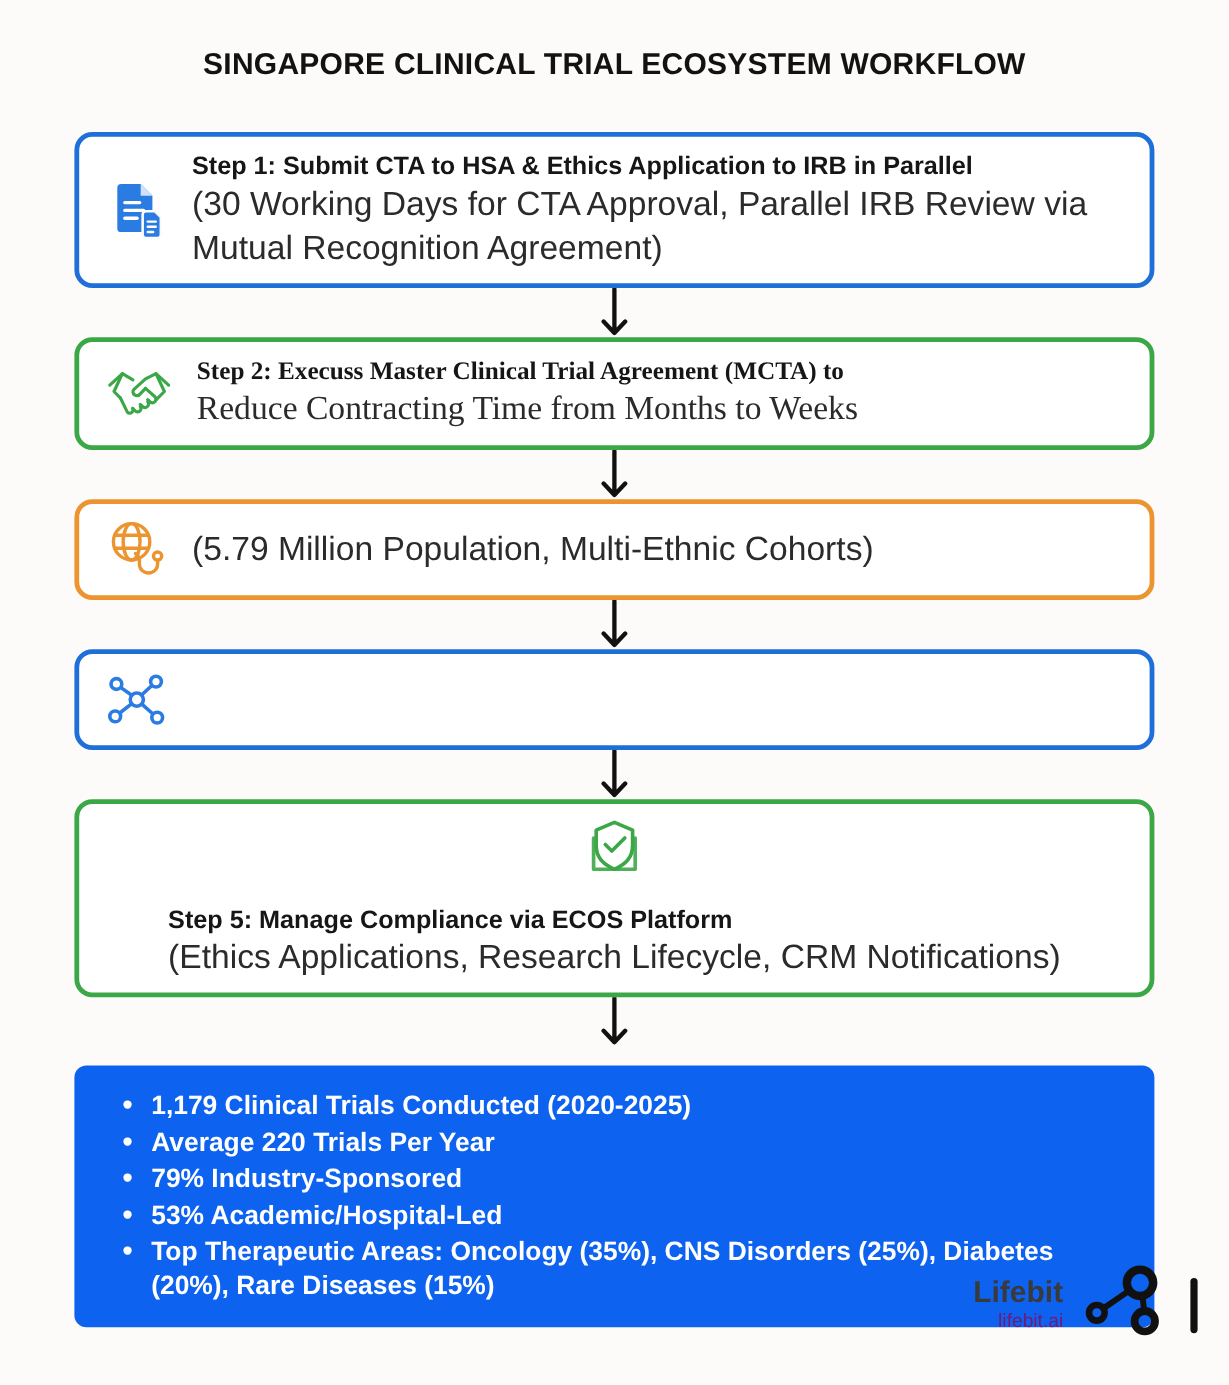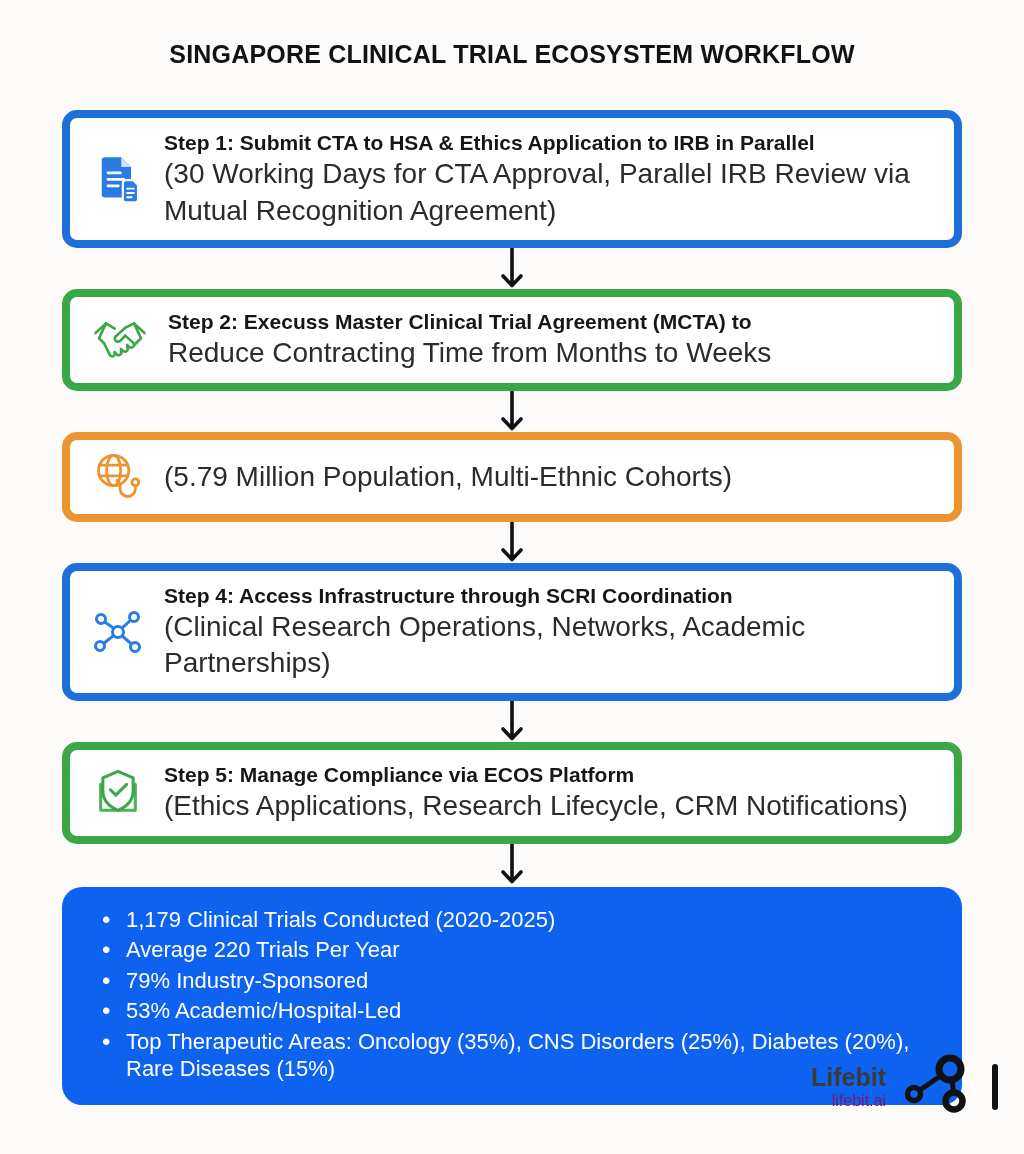--- a/index.html
+++ b/index.html
@@ -16,38 +16,39 @@
     text-align: center;
     font-size: 25px;
     font-weight: bold;
     letter-spacing: 0.2px;
     color: #121212;
   }
   .flow { margin-top: 41px; }
   .step-box {
     margin: 0 62px;
     background: #ffffff;
-    border: 8px solid #14b8a6;
+    border: 4px solid #14b8a6;
     border-radius: 15px;
     padding: 11px 22px;
     display: flex;
     align-items: center;
     gap: 20px;
     min-height: 84px;
   }
   .step-icon { flex: 0 0 52px; display: flex; align-items: center; justify-content: center; }
   .step-text { flex: 1; }
   .step-title { font-size: 21px; font-weight: bold; line-height: 1.3; color: #161616; }
   .step-sub { font-size: 28px; font-weight: normal; line-height: 1.3; color: #2b2b2b; }
   .arrow-row { display: flex; justify-content: center; height: 41px; }
   .summary-box {
-    margin: 2px 62px 0 62px;
-    border-radius: 20px;
+    margin: 16px 62px 0 62px;
+    border-radius: 10px;
     padding: 19px 30px 19px 38px;
     background: #0d63f0;
+    font-weight: bold;
   }
   .summary-box ul { list-style: none; }
   .summary-box li {
     font-size: 22px;
     line-height: 1.25;
     color: #ffffff;
     padding-left: 26px;
     position: relative;
     margin-bottom: 3px;
   }
@@ -97,21 +98,21 @@
       <span class="step-sub" style="display:block">(30 Working Days for CTA Approval, Parallel IRB Review via Mutual Recognition Agreement)</span>
     </span>
   </div>
 
   <div class="arrow-row">
     <svg width="26" height="41" viewBox="0 0 26 41">
       <path d="M13 1 V36 M4 28 L13 37.5 L22 28" stroke="#111" stroke-width="3.6" fill="none" stroke-linecap="round" stroke-linejoin="round"></path>
     </svg>
   </div>
 
-  <div class="step-box" style="border-color: rgb(59, 167, 71);">
+  <div class="step-box" style="border-color: rgb(59, 167, 71); font-family: Liberation Serif, serif;">
     <span class="step-icon">
       <svg width="56" height="46" viewBox="0 0 64 52" fill="none" stroke="#3ba747" stroke-width="3" stroke-linecap="round" stroke-linejoin="round">
         <path d="M4 18 L16 7 L26 13"></path>
         <path d="M60 18 L48 7 L38 12 L27 22 c-1.5 1.6 -1.2 4 0.6 5.2 c1.7 1.1 3.9 0.8 5.2 -0.7 L38 21"></path>
         <path d="M16 7 L8 24 L14 30"></path>
         <path d="M48 7 L56 24 L48 32"></path>
         <path d="M38 21 l9 8 c1.7 1.6 1.2 4.4 -0.9 5.4 c-1.3 0.6 -2.9 0.4 -4 -0.7 l-2 -2"></path>
         <path d="M40.1 33.8 c1.6 1.7 0.9 4.5 -1.3 5.3 c-1.3 0.5 -2.8 0.2 -3.8 -0.9 l-2 -2"></path>
         <path d="M33 38.2 c1.4 1.7 0.6 4.3 -1.5 5 c-1.2 0.4 -2.6 0.1 -3.5 -0.9 l-2.2 -2.3"></path>
         <path d="M25.8 40 c0.9 1.7 0 3.9 -1.9 4.5 c-1.1 0.3 -2.4 0 -3.2 -0.9 L14 30"></path>
@@ -155,33 +156,29 @@
     <span class="step-icon">
       <svg width="52" height="48" viewBox="0 0 52 48" fill="none" stroke="#2b7ce2" stroke-width="3">
         <circle cx="26" cy="24" r="5.5"></circle>
         <circle cx="9" cy="11" r="4.5"></circle>
         <circle cx="42" cy="9" r="4.5"></circle>
         <circle cx="8" cy="38" r="4.5"></circle>
         <circle cx="43" cy="39" r="4.5"></circle>
         <path d="M21.8 20.4 L12.5 13.8 M30 20.2 L38.8 12 M21.6 27.6 L11.8 35.2 M30.2 27.8 L39.5 36"></path>
       </svg>
     </span>
-    <span class="step-text">
-      <span class="step-title">Step 4: Access Infrastructure through SCRI Coordination</span>
-      <span class="step-sub" style="display:block">(Clinical Research Operations, Networks, Academic Partnerships)</span>
-    </span>
-  </div>
-
-  <div class="arrow-row">
-    <svg width="26" height="41" viewBox="0 0 26 41">
-      <path d="M13 1 V36 M4 28 L13 37.5 L22 28" stroke="#111" stroke-width="3.6" fill="none" stroke-linecap="round" stroke-linejoin="round"></path>
-    </svg>
-  </div>
-
-  <div class="step-box" style="border-color: rgb(59, 167, 71);">
+  </div>
+
+  <div class="arrow-row">
+    <svg width="26" height="41" viewBox="0 0 26 41">
+      <path d="M13 1 V36 M4 28 L13 37.5 L22 28" stroke="#111" stroke-width="3.6" fill="none" stroke-linecap="round" stroke-linejoin="round"></path>
+    </svg>
+  </div>
+
+  <div class="step-box" style="border-color: rgb(59, 167, 71); flex-direction: column;">
     <span class="step-icon">
       <svg width="52" height="52" viewBox="0 0 48 48" fill="none" stroke="#3ba747" stroke-width="2.8" stroke-linecap="round" stroke-linejoin="round">
         <path d="M8 16 v24 h32 V16" opacity="0.9"></path>
         <path d="M24 4 L38 10 v12 c0 9 -5.5 14.5 -14 18 c-8.5 -3.5 -14 -9 -14 -18 V10 Z" fill="#ffffff"></path>
         <path d="M17 21 l5 5 L32 16"></path>
       </svg>
     </span>
     <span class="step-text">
       <span class="step-title">Step 5: Manage Compliance via ECOS Platform</span>
       <span class="step-sub" style="display:block">(Ethics Applications, Research Lifecycle, CRM Notifications)</span>

